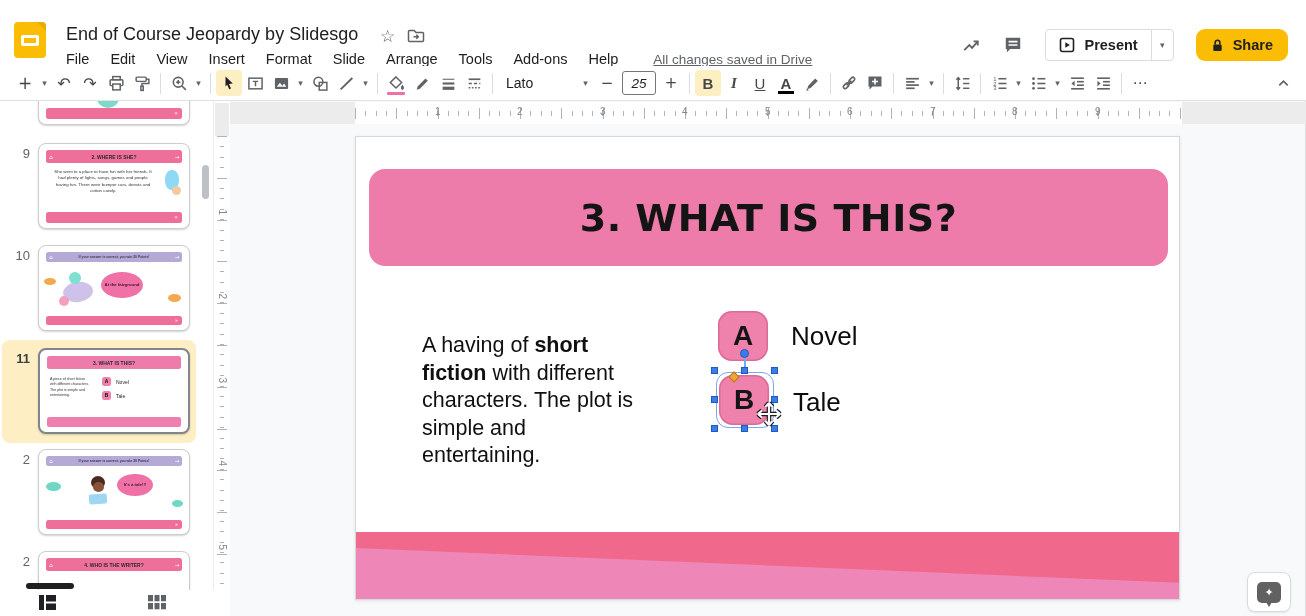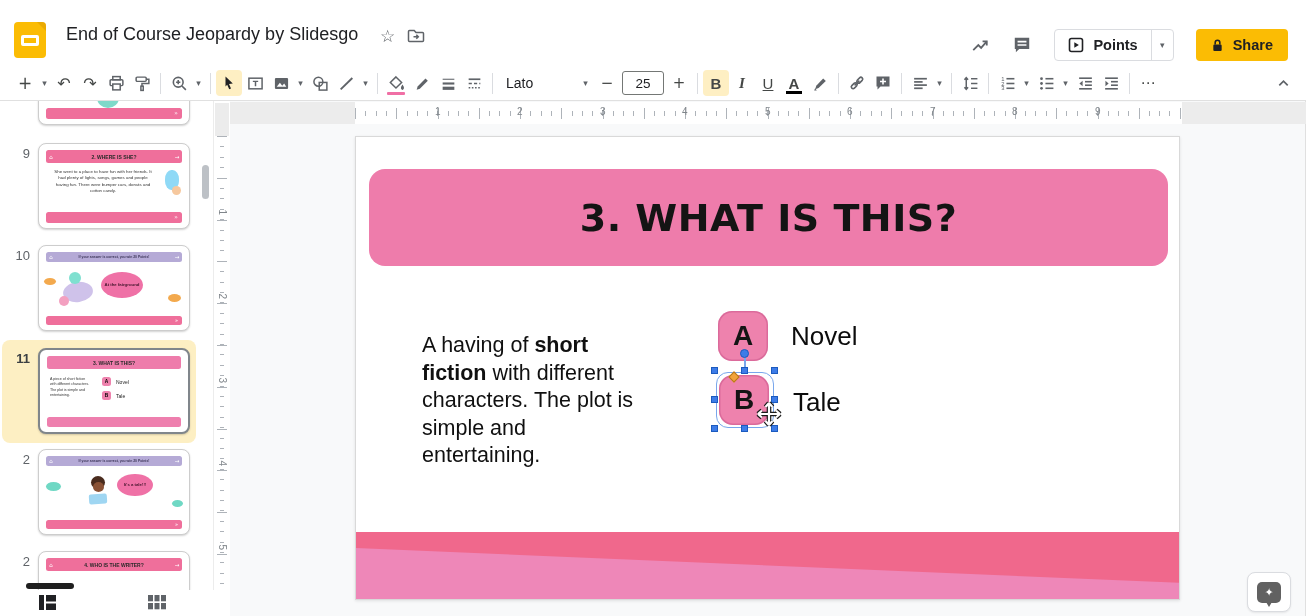--- a/index.html
+++ b/index.html
@@ -16,32 +16,32 @@
   .logo .sheet { position:absolute; left:7px; top:13px; width:18px; height:11px; border:3px solid #fff; border-radius:2px; }
   .doc-title { left:66px; top:11px; font-size:18px; color:#202124; white-space:nowrap; }
   .title-icons { top:13px; display:flex; gap:12px; color:#5f6368; align-items:center; }
   .menu-row { left:66px; top:38px; display:flex; gap:21px; font-size:14.5px; color:#202124; align-items:center; }
   .menu-row span { cursor:default; }
   .save-status { color:#5f6368; text-decoration:underline; font-size:13.5px; margin-left:14px; white-space:nowrap; }
   .top-right { right:18px; top:16px; display:flex; align-items:center; gap:22px; }
   .present-btn { display:flex; align-items:center; height:32px; border:1px solid #dadce0; border-radius:4px; background:#fff; }
   .present-main { display:flex; align-items:center; gap:9px; padding:0 13px; font-size:14.5px; font-weight:600; color:#202124; }
   .present-caret { width:22px; text-align:center; border-left:1px solid #dadce0; align-self:stretch; display:flex; align-items:center; justify-content:center; color:#5f6368; font-size:9px; }
-  .share-btn { display:flex; align-items:center; gap:9px; height:32px; padding:0 15px; background:#fbbc04; border-radius:4px; font-size:14.5px; font-weight:600; color:#202124; }
+  .share-btn { display:flex; align-items:center; gap:9px; height:32px; padding:0 15px; background:#fbbc04; border-radius:9px; font-size:14.5px; font-weight:600; color:#202124; }
 
   
   .toolbar { position:absolute; left:0; top:66px; width:1306px; height:35px; background:#fff;
     border-bottom:1px solid #e0e0e0; display:flex; align-items:center; padding-left:12px; }
   .tbtn { height:26px; min-width:26px; border-radius:4px; display:flex; align-items:center; justify-content:center; color:#444746; position:relative; }
   .tbtn.active { background:#feefc3; }
   .caret { width:13px; font-size:9px; color:#5f6368; display:flex; align-items:center; justify-content:center; height:26px; }
   .sep { width:1px; height:21px; background:#dadce0; margin:0 5px; flex:none; }
   .fontbox { display:flex; align-items:center; width:96px; height:26px; padding:0 2px 0 8px; font-size:14px; color:#202124; }
   .fontbox .fname { flex:1; }
-  .sizebox { width:42px; height:24px; border:1px solid #747775; border-radius:3px; display:flex; align-items:center; justify-content:center; font-size:13.5px; color:#202124; margin:0 2px; }
+  .sizebox { width:34px; height:24px; border:1px solid #747775; border-radius:3px; display:flex; align-items:center; justify-content:center; font-size:13.5px; color:#202124; margin:0 2px;font-style:italic; }
   .txtbtn { font-size:15px; font-weight:bold; width:26px; }
   .collapse { position:absolute; right:10px; top:4px; }
 
   
   .filmstrip { position:absolute; left:0; top:101px; width:212px; height:489px; background:#fff; overflow:hidden; }
   .thumb { position:absolute; left:38px; width:152px; height:86px; background:#fff; border:1px solid #cdcdcd;
     border-radius:8px; box-shadow:0 1px 2px rgba(0,0,0,.18); overflow:hidden; }
   .thumb.sel { border:2px solid #80868b; }
   .slide-num { position:absolute; left:8px; width:22px; text-align:right; font-size:13px; color:#5f6368; }
   .sel-band { position:absolute; left:2px; width:194px; height:103px; background:#fdefc3; border-radius:8px; }
@@ -117,40 +117,53 @@
   <div class="ab doc-title">End of Course Jeopardy by Slidesgo</div>
   <div class="ab title-icons" style="left:380px;">
     <span class="glyph" style="font-size:17px;">☆</span>
     <span>
       <svg width="18" height="16" viewBox="0 0 18 16" fill="none" stroke="#5f6368" stroke-width="1.5">
         <path d="M1.5 4.5 v8 a1 1 0 0 0 1 1 h13 a1 1 0 0 0 1-1 V5.5 a1 1 0 0 0-1-1 H9 L7.2 2.5 H2.5 a1 1 0 0 0-1 1 Z"></path>
         <path d="M6.5 8.8 h4.5 M9.3 6.8 l2 2-2 2"></path>
       </svg>
     </span>
   </div>
+  <div class="ab menu-row">
+    <span>File</span>
+    <span>Edit</span>
+    <span>View</span>
+    <span>Insert</span>
+    <span>Format</span>
+    <span>Slide</span>
+    <span>Arrange</span>
+    <span>Tools</span>
+    <span>Add-ons</span>
+    <span>Help</span>
+    <a class="save-status">All changes saved in Drive</a>
+  </div>
   <div class="ab top-right">
     <span>
       <svg width="20" height="18" viewBox="0 0 16 16" fill="none" stroke="#5f6368" stroke-width="1.6">
         <path d="M2 12.5 L6.5 8 L9 10.5 L14 4.8"></path>
           <path d="M10.3 4.8 H14 V8.5"></path>
       </svg>
     </span>
     <span>
       <svg width="20" height="20" viewBox="0 0 18 18">
         <path d="M2.5 2.5 h13 v10 h-9 l-3 3 v-3 h-1 z" fill="#5f6368"></path>
         <path d="M5 6 h8 M5 9 h8" stroke="#fff" stroke-width="1.5"></path>
       </svg>
     </span>
     <div class="present-btn">
       <div class="present-main">
         <svg width="16" height="16" viewBox="0 0 16 16" fill="none" stroke="#202124" stroke-width="1.6">
           <rect x="1.5" y="1.5" width="13" height="13" rx="2"></rect>
           <path d="M6.3 5.3 v5.4 l4.6-2.7 z" fill="#202124" stroke="none"></path>
         </svg>
-        <span>Points</span>
+        <span>Present</span>
       </div>
       <div class="present-caret glyph">▾</div>
     </div>
     <div class="share-btn">
       <svg width="13" height="15" viewBox="0 0 14 16">
         <rect x="2.5" y="7" width="9" height="7" rx="1.2" fill="#202124"></rect>
         <path d="M4.5 7 V4.8 a2.5 2.5 0 0 1 5 0 V7" fill="none" stroke="#202124" stroke-width="1.7"></path>
       </svg>
       <span>Share</span>
     </div>

